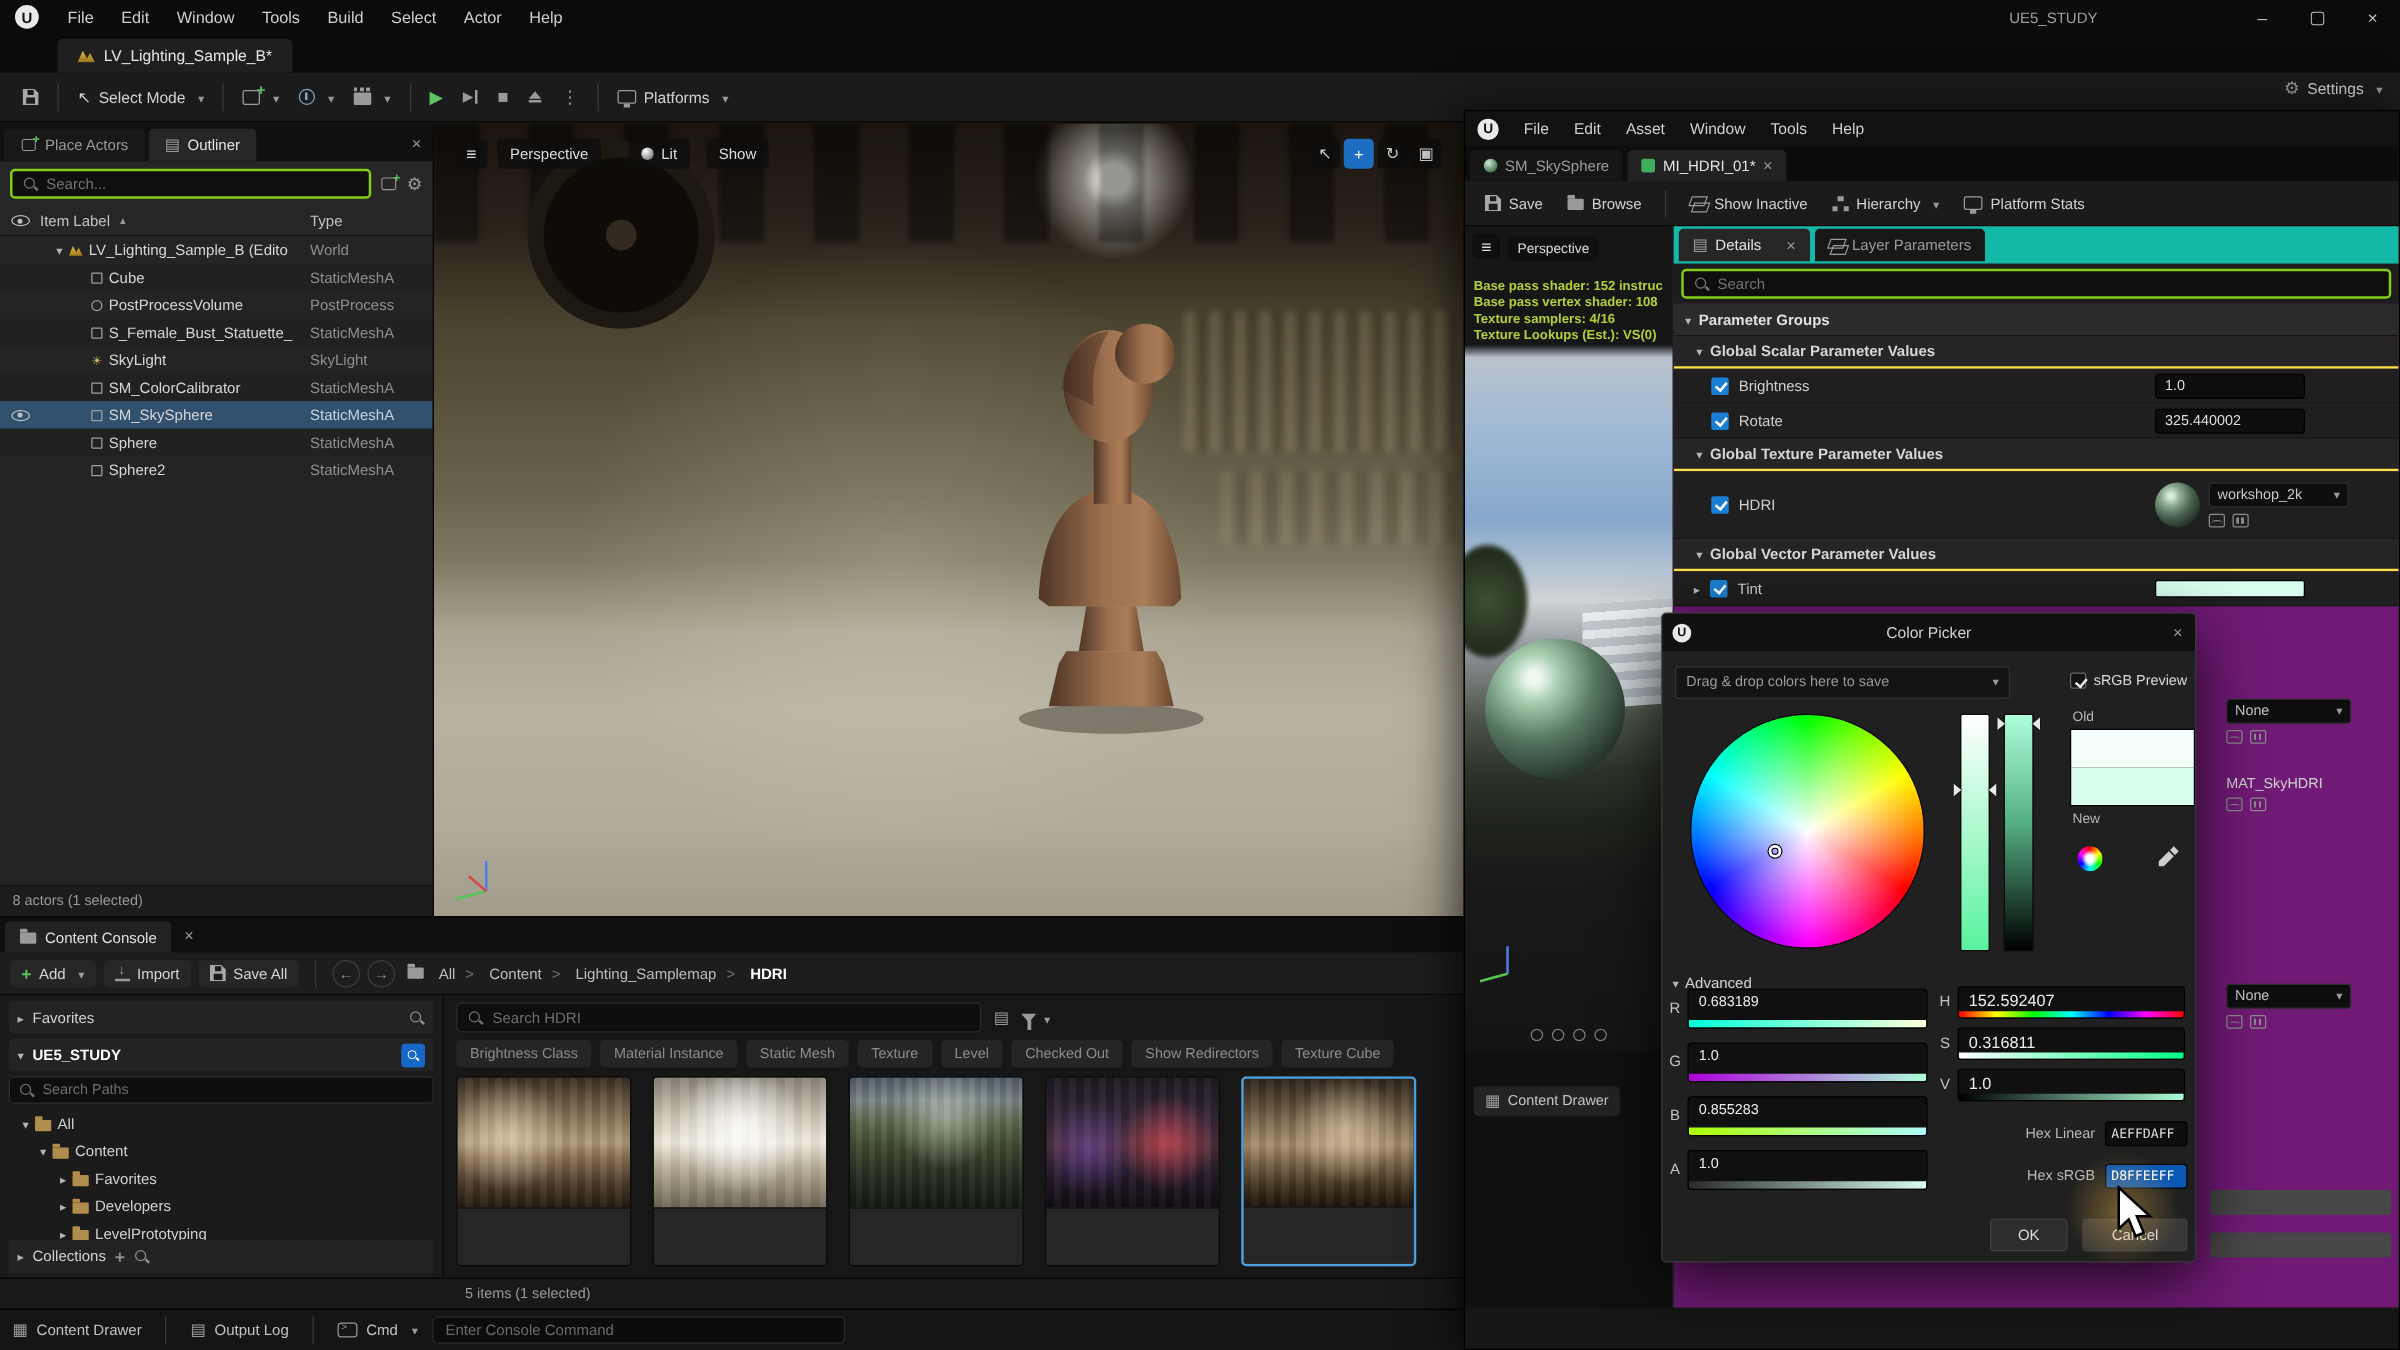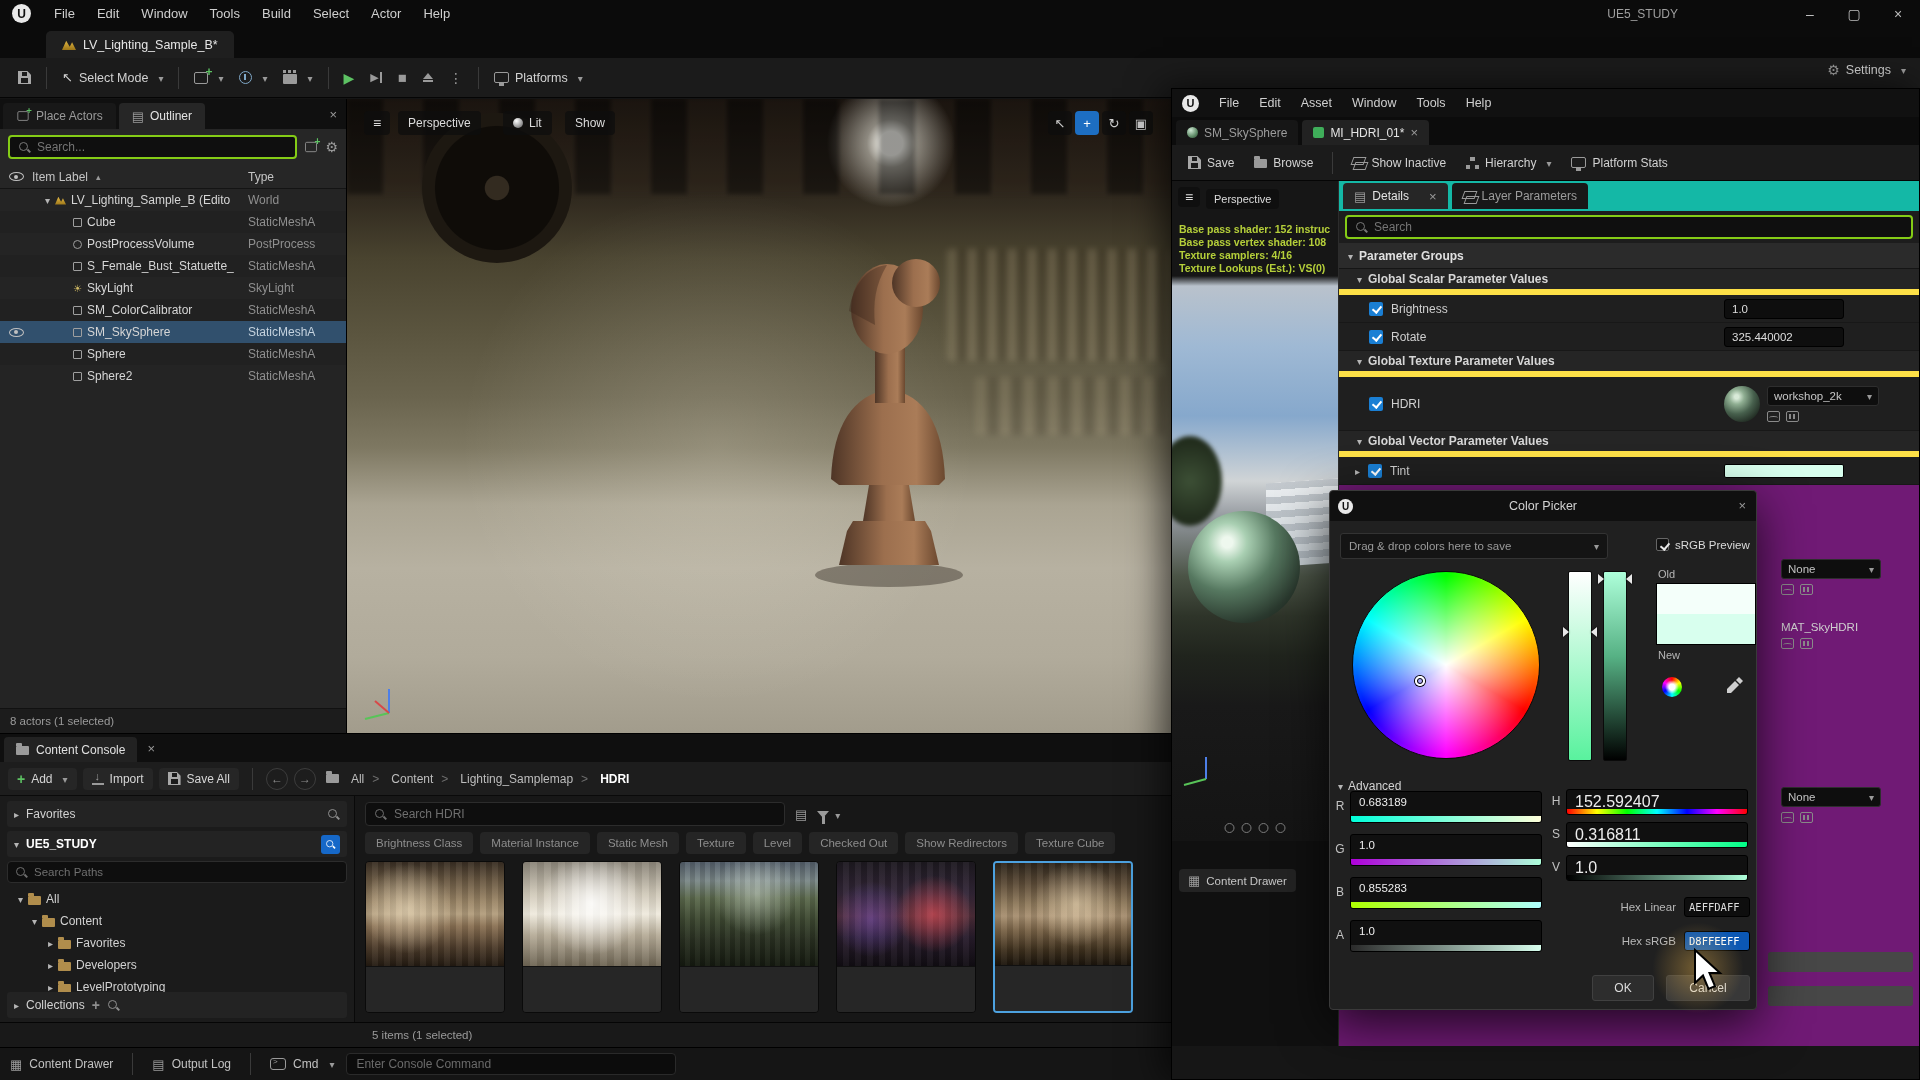--- a/index.html
+++ b/index.html
@@ -196,21 +196,21 @@
 .mw-shape-dots{position:absolute;left:50%;bottom:8px;transform:translateX(-50%);display:flex;gap:7px}
 .mw-shape-dots span{width:10px;height:10px;border-radius:50%;border:1.5px solid #7d7d7d}
 .mw-cd-btn{position:absolute;left:7px;top:688px;display:flex;align-items:center;gap:6px;padding:4px 9px;border-radius:4px;background:#232323;color:#c6c6c6;font-size:11.5px}
 .mw-details{position:absolute;left:167px;top:92px;right:0;bottom:33px;background:#1d1d1d;display:flex;flex-direction:column}
 .mwd-tabs{height:30px;background:#14b8a6;display:flex;align-items:center;flex:none}
 .mwd-tab{height:26px;display:flex;align-items:center;gap:6px;padding:0 11px;font-size:12px;color:#9c9c9c;background:#181818;border-radius:4px 4px 0 0;margin-left:4px}
 .mwd-tab.active{background:#262626;color:#e4e4e4}
 .mwd-search{padding:4px 6px;background:#1d1d1d;flex:none}
 .pcontent{flex:1;position:relative;overflow:hidden;background:#701a75}
 .sec-row{height:26px;display:flex;align-items:center;gap:6px;padding:0 9px;background:#2b2b2b;border-bottom:1px solid #151515;color:#e0e0e0;font-size:12px;font-weight:bold}
-.cat-row{height:26px;display:flex;align-items:center;gap:6px;padding:0 9px 0 18px;background:#252525;border-bottom:6px solid #fde047;color:#d6d6d6;font-size:12px;font-weight:bold}
+.cat-row{height:26px;display:flex;align-items:center;gap:6px;padding:0 9px 0 18px;background:#252525;border-bottom:2px solid #fde047;color:#d6d6d6;font-size:12px;font-weight:bold}
 .prow{position:relative;display:flex;align-items:center;gap:8px;padding:0 8px 0 30px;background:#1f1f1f;border-bottom:1px solid #181818;font-size:12px;color:#cfcfcf;min-height:28px}
 .prow .val{position:absolute;left:385px;top:50%;transform:translateY(-50%)}
 .valbox{width:120px;height:20px;background:#0e0e0e;border:1px solid #000;border-radius:3px;color:#ddd;font-size:11.5px;padding:0 7px}
 .hdri-thumb{width:36px;height:36px;border-radius:50%;background:radial-gradient(circle at 35% 30%,#d8ead8 0 6%,#8fae92 22%,#47604d 50%,#202a22 80%)}
 .swatch{width:120px;height:14px;border-radius:2px;border:1px solid #000;background:#d8ffee}
 .mini-ic{width:13px;height:11px;border:1.2px solid #8a8a8a;border-radius:2px;position:relative}
 .mini-ic.curve::after{content:"";position:absolute;left:1px;top:4px;width:9px;height:3px;border-top:1.5px solid #8a8a8a;border-radius:50%}
 .mini-ic.grid::after{content:"";position:absolute;left:2px;top:2px;width:7px;height:5px;background:repeating-linear-gradient(90deg,#8a8a8a 0 2px,transparent 2px 4px)}
 .frag{position:absolute;left:442px}
 .frag .ddbox{width:100px}
@@ -241,21 +241,21 @@
 .cp-swatch{position:absolute;left:326px;top:92px;width:100px;height:62px;border:1px solid #000}
 .cp-swatch .old{height:50%;background:#f4fffa}
 .cp-swatch .new{height:50%;background:#d8ffee}
 .cp-wheel-ic{position:absolute;left:332px;top:186px;width:20px;height:20px;border-radius:50%;background:radial-gradient(circle closest-side,#fff 0 30%,rgba(255,255,255,0) 70%),conic-gradient(#f00,#ff0,#0f0,#0ff,#00f,#f0f,#f00)}
 .cp-dropper{position:absolute;left:396px;top:185px}
 .cp-advanced{position:absolute;left:8px;top:288px;display:flex;align-items:center;gap:5px;font-size:12px;color:#d2d2d2}
 .ch-label{position:absolute;width:12px;text-align:center;font-size:12px;color:#c2c2c2}
 .cslider{position:absolute;background:#101010;border:1px solid #000;border-radius:3px;overflow:hidden}
 .cslider .cval{display:block;padding:4px 8px 0;font-size:11.5px;color:#ededed}
 .cslider .strip{position:absolute;left:0;right:0;bottom:0;height:6px}
-.cslider.small .cval{padding-top:2.5px;font-size:16px}
+.cslider.small .cval{padding-top:2.5px;font-size:13px}
 .cslider.small .strip{height:5px}
 .strip-r{background:linear-gradient(90deg,rgb(0,255,218),rgb(255,255,218))}
 .strip-g{background:linear-gradient(90deg,rgb(174,0,218),rgb(174,255,218))}
 .strip-b{background:linear-gradient(90deg,rgb(174,255,0),rgb(174,255,255))}
 .strip-a{background:linear-gradient(90deg,#2a2a2a,rgb(216,255,238))}
 .strip-h{background:linear-gradient(90deg,#f00,#ff0,#0f0,#0ff,#00f,#f0f,#f00)}
 .strip-s{background:linear-gradient(90deg,#fff,rgb(0,255,135))}
 .strip-v{background:linear-gradient(90deg,#000,rgb(174,255,218))}
 .hex-label{position:absolute;width:106px;text-align:right;font-size:11.5px;color:#b8b8b8}
 .hex-input{position:absolute;width:66px;height:20px;background:#0e0e0e;border:1px solid #000;border-radius:3px;color:#ddd;font-size:10.5px;padding:0 4px;font-family:"DejaVu Sans Mono",monospace}

